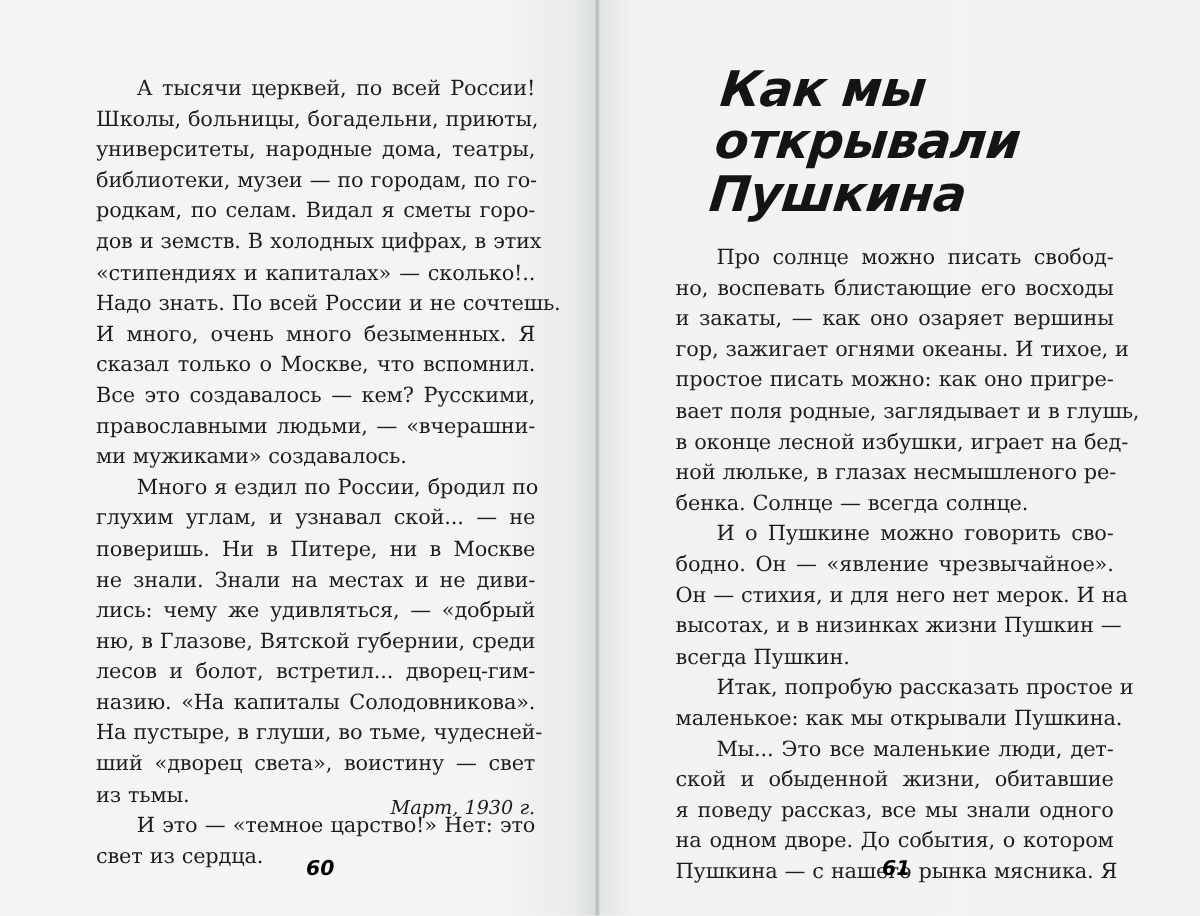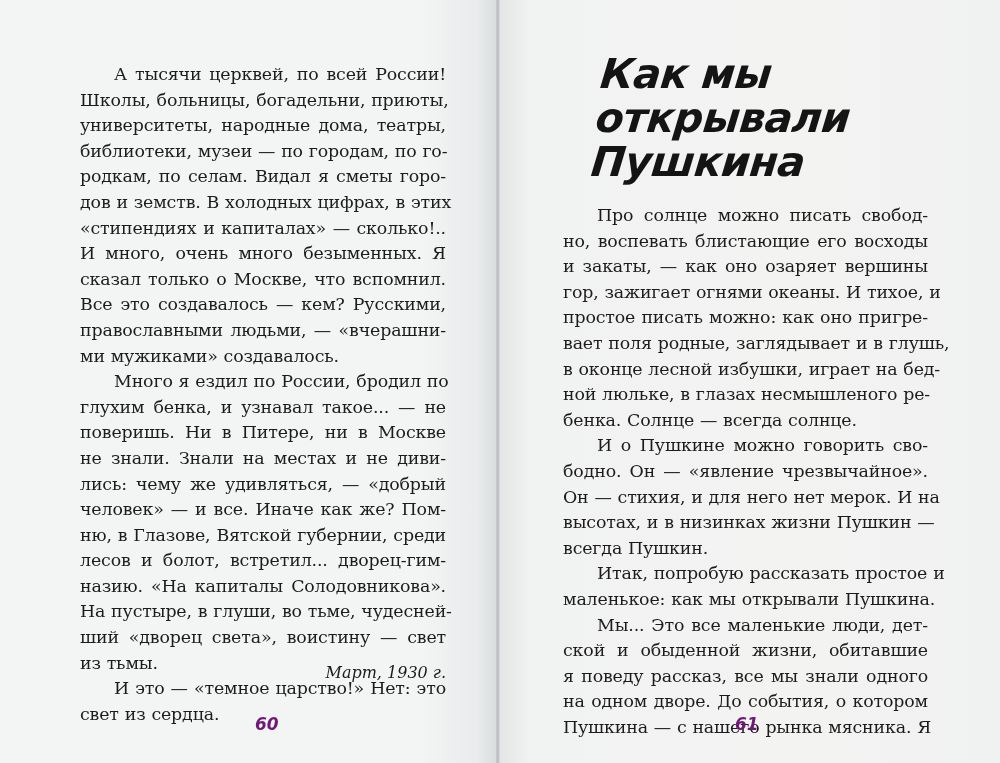--- a/index.html
+++ b/index.html
@@ -54,52 +54,52 @@
       font-family: "DejaVu Sans", "Liberation Sans", sans-serif;
       font-weight: bold; font-style: italic;
       font-size: 41px; line-height: 44px; color: #141414;
       letter-spacing: -0.5px;
       transform: skewX(-6deg);
     }
     .title span { display: block; }
     .page-num {
       position: absolute; top: 714px;
       font-family: "DejaVu Sans", sans-serif;
-      font-weight: bold; font-style: italic; font-size: 17px; color: #701a75;
+      font-weight: bold; font-style: italic; font-size: 17px; color: #000000;
     }
     .pn-left { left: 255px; }
     .pn-right { left: 735px; text-align: right; }
   </style>
 </head>
 <body>
 
 <div class="spread">
   <div class="page page-left"></div>
   <div class="page page-right"></div>
   <div class="gutter"></div>
 
   <div class="text-block left-text" id="left-text">
       <span class="line indent">А тысячи церквей, по всей России!</span>
       <span class="line">Школы, больницы, богадельни, приюты,</span>
       <span class="line">университеты, народные дома, театры,</span>
       <span class="line">библиотеки, музеи — по городам, по го-</span>
       <span class="line">родкам, по селам. Видал я сметы горо-</span>
       <span class="line">дов и земств. В холодных цифрах, в этих</span>
       <span class="line">«стипендиях и капиталах» — сколько!..</span>
+      <span class="line">Надо знать. По всей России и не сочтешь.</span>
       <span class="line">И много, очень много безыменных. Я</span>
       <span class="line">сказал только о Москве, что вспомнил.</span>
       <span class="line">Все это создавалось — кем? Русскими,</span>
       <span class="line">православными людьми, — «вчерашни-</span>
       <span class="line last">ми мужиками» создавалось.</span>
       <span class="line indent">Много я ездил по России, бродил по</span>
-      <span class="line">глухим бенка, и узнавал такое... — не</span>
+      <span class="line">глухим углам, и узнавал ской... — не</span>
       <span class="line">поверишь. Ни в Питере, ни в Москве</span>
       <span class="line">не знали. Знали на местах и не диви-</span>
       <span class="line">лись: чему же удивляться, — «добрый</span>
-      <span class="line">человек» — и все. Иначе как же? Пом-</span>
       <span class="line">ню, в Глазове, Вятской губернии, среди</span>
       <span class="line">лесов и болот, встретил... дворец-гим-</span>
       <span class="line">назию. «На капиталы Солодовникова».</span>
       <span class="line">На пустыре, в глуши, во тьме, чудесней-</span>
       <span class="line">ший «дворец света», воистину — свет</span>
       <span class="line last">из тьмы.</span>
       <span class="line indent">И это — «темное царство!» Нет: это</span>
       <span class="line last">свет из сердца.</span>
     </div>
   <div class="signature">Март, 1930 г.</div>

